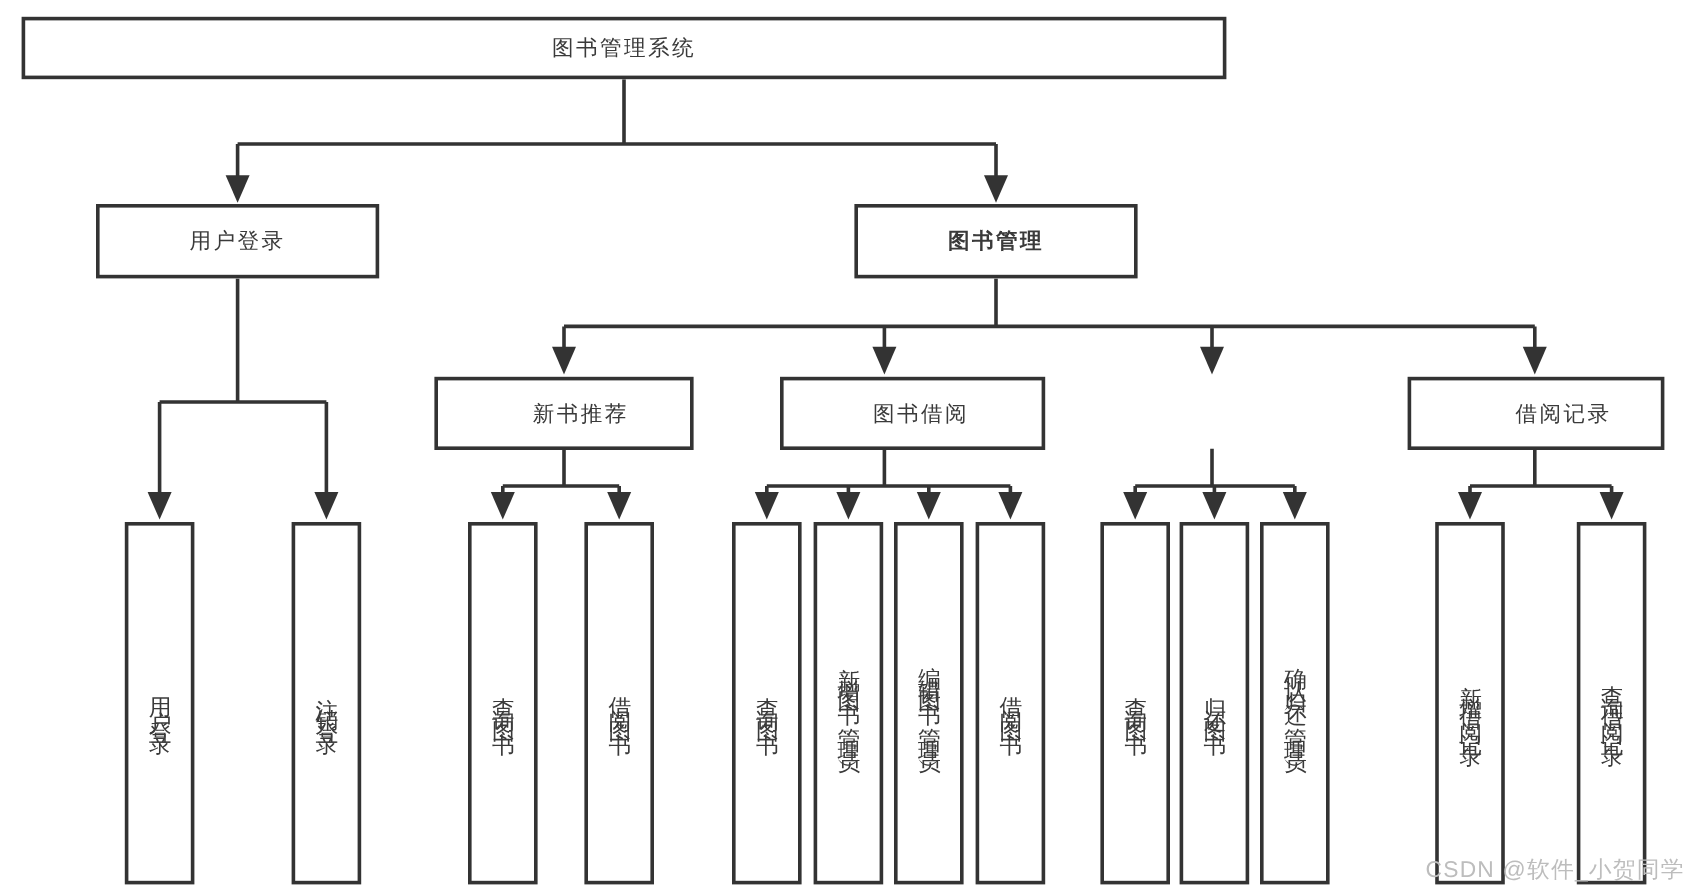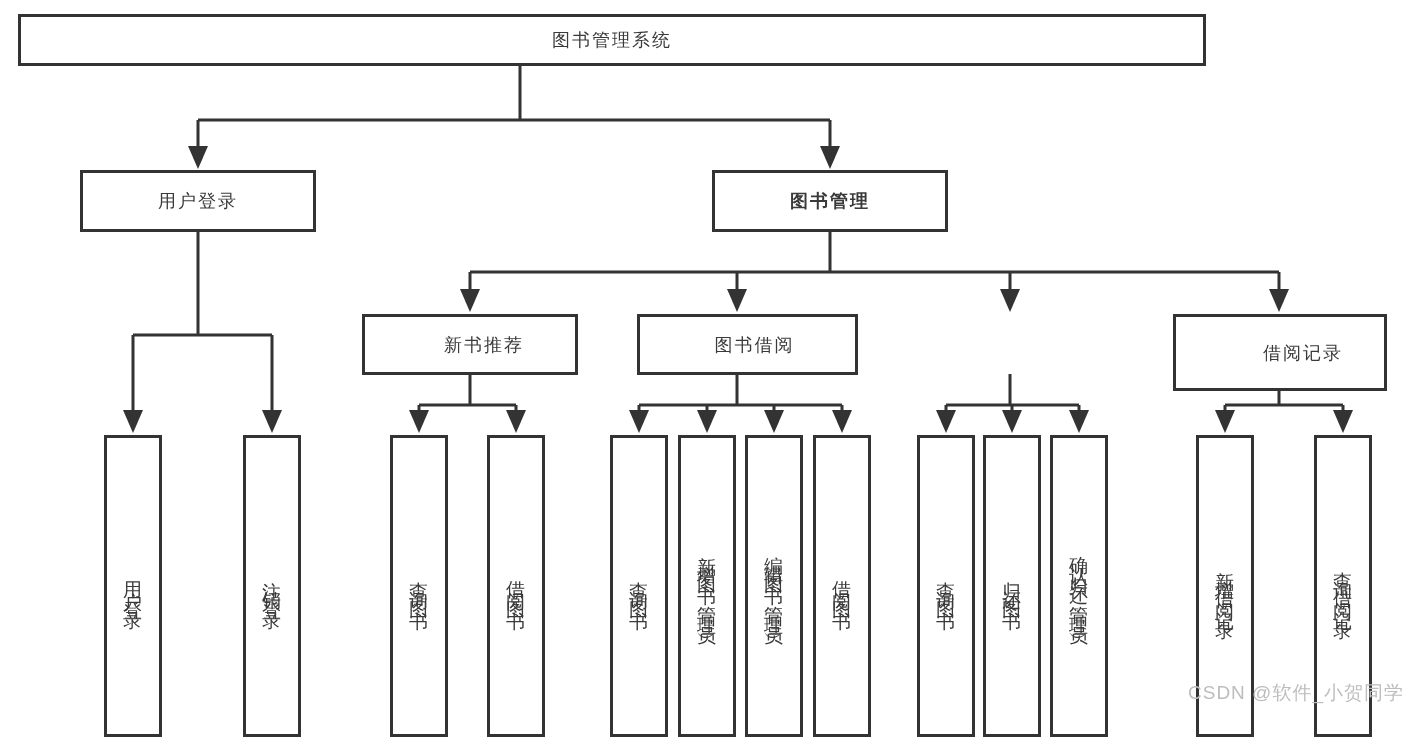--- a/index.html
+++ b/index.html
@@ -17,35 +17,35 @@
     display:flex;align-items:center;justify-content:center;
     color:#3a3a3a;font-size:18px;letter-spacing:2px;line-height:1;
     white-space:nowrap;
   }
   .leaf{
     writing-mode:vertical-rl;text-orientation:mixed;
     font-size:19px;letter-spacing:10px;line-height:1;
     top:435px;width:58px;height:302px;white-space:normal;
   }
   
-  #n-root   {left:18px;  top:14px;  width:1188px;height:52px;}
+  #n-root   {left:18px;  top:14px;  width:1004px;height:52px;}
   #n-login  {left:80px;  top:170px; width:236px; height:62px;}
   #n-mgmt   {left:712px; top:170px; width:236px; height:62px;font-weight:bold;}
   #n-new    {left:362px; top:314px; width:216px; height:61px;padding-left:28px;}
-  #n-borrow {left:637px; top:314px; width:221px; height:61px;padding-left:14px;}
+  #n-borrow {left:650px; top:314px; width:221px; height:61px;padding-left:14px;}
   #n-current{left:903px; top:314px; width:215px; height:61px;}
-  #n-records{left:1173px;top:314px; width:214px; height:77px;padding-left:46px;}
+  #n-records{left:1173px;top:314px; width:214px; height:61px;padding-left:46px;}
   
   #l1 {left:104px;}  #l2 {left:243px;}
   #l3 {left:390px;}  #l4 {left:487px;}
   #l5 {left:610px;}  #l6 {left:678px;} #l7 {left:745px;} #l8 {left:813px;}
   #l9 {left:917px;}  #l10{left:983px;} #l11{left:1050px;}
   #l12{left:1196px;} #l13{left:1314px;}
   .watermark{
-    position:absolute;z-index:2;left:1188px;top:680px;
+    position:absolute;z-index:2;left:1188px;top:712px;
     font-size:19px;color:#bdbdbd;letter-spacing:1px;white-space:nowrap;
   }
 </style>
 </head>
 <body>
 
 <div class="canvas">
 
   <svg class="connectors" width="1405" height="747" viewBox="0 0 1405 747">
     <g stroke="#333333" stroke-width="3" fill="none">

